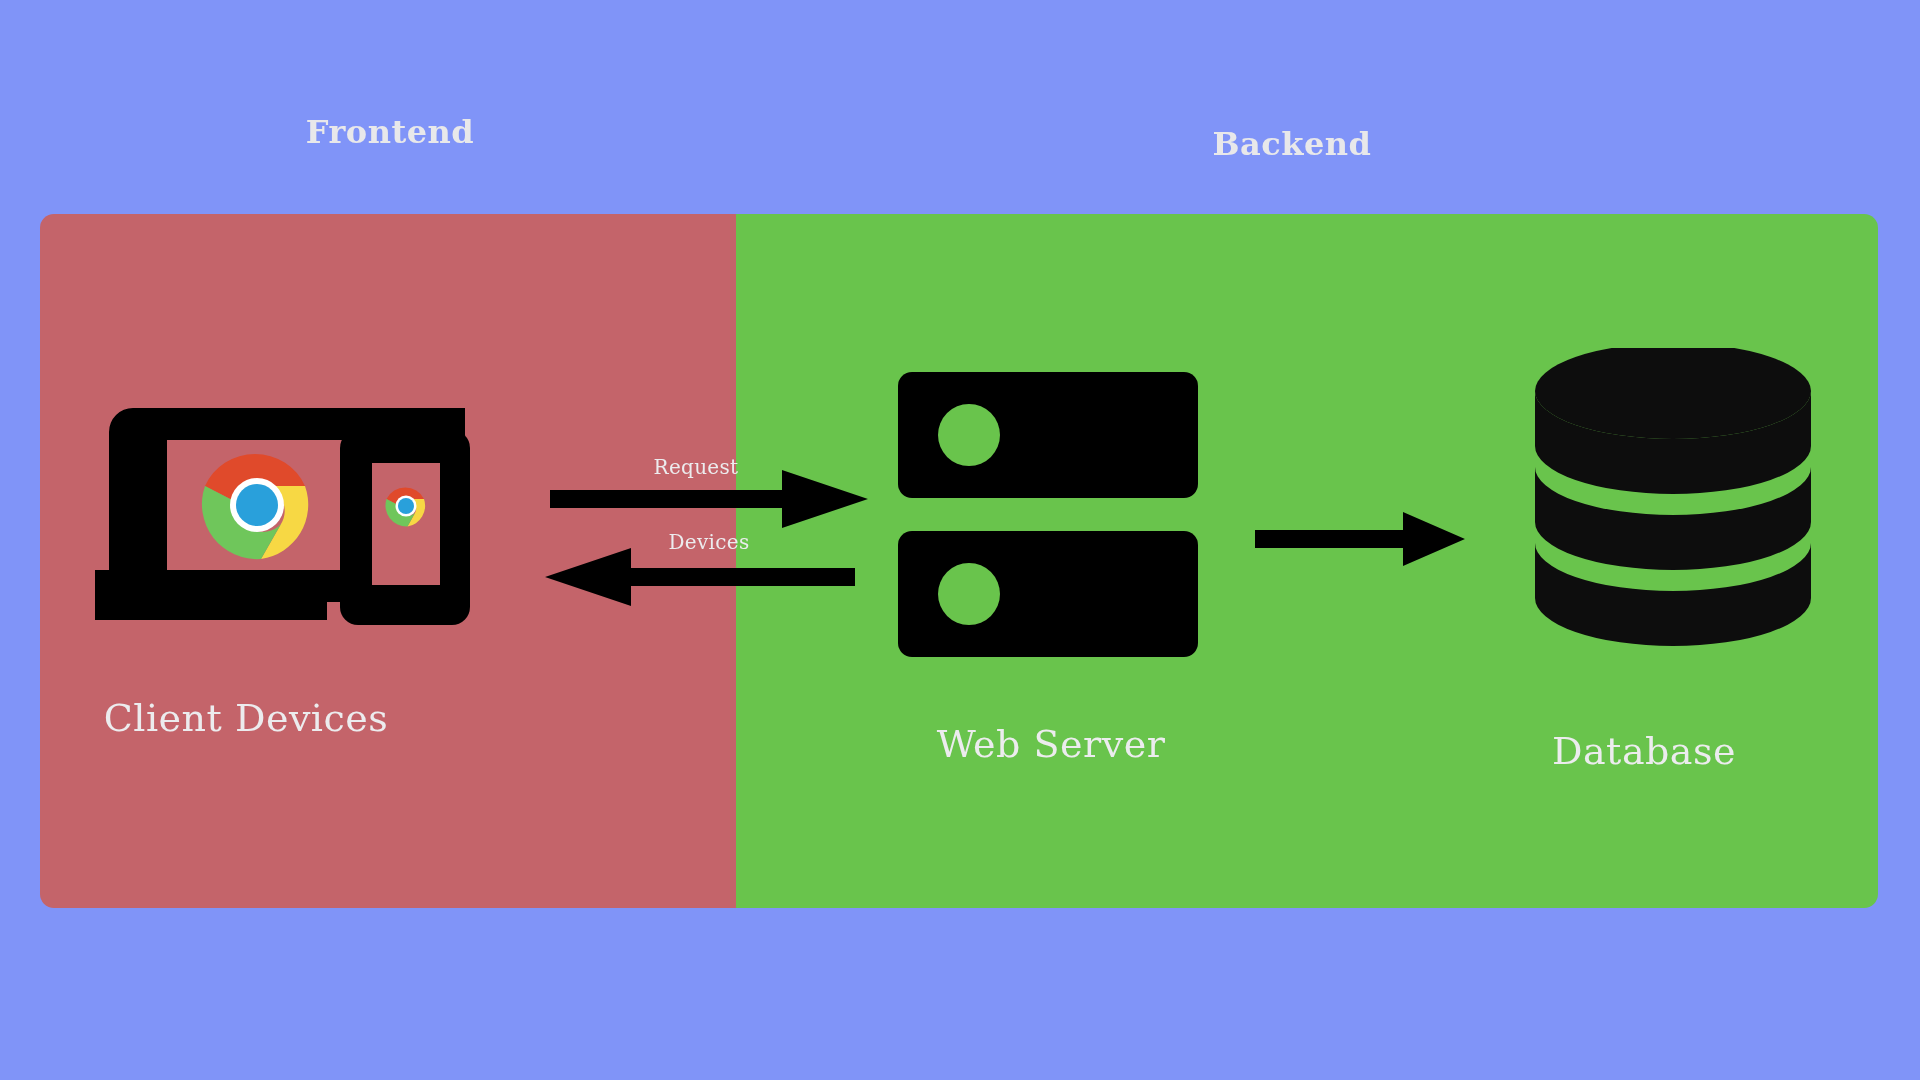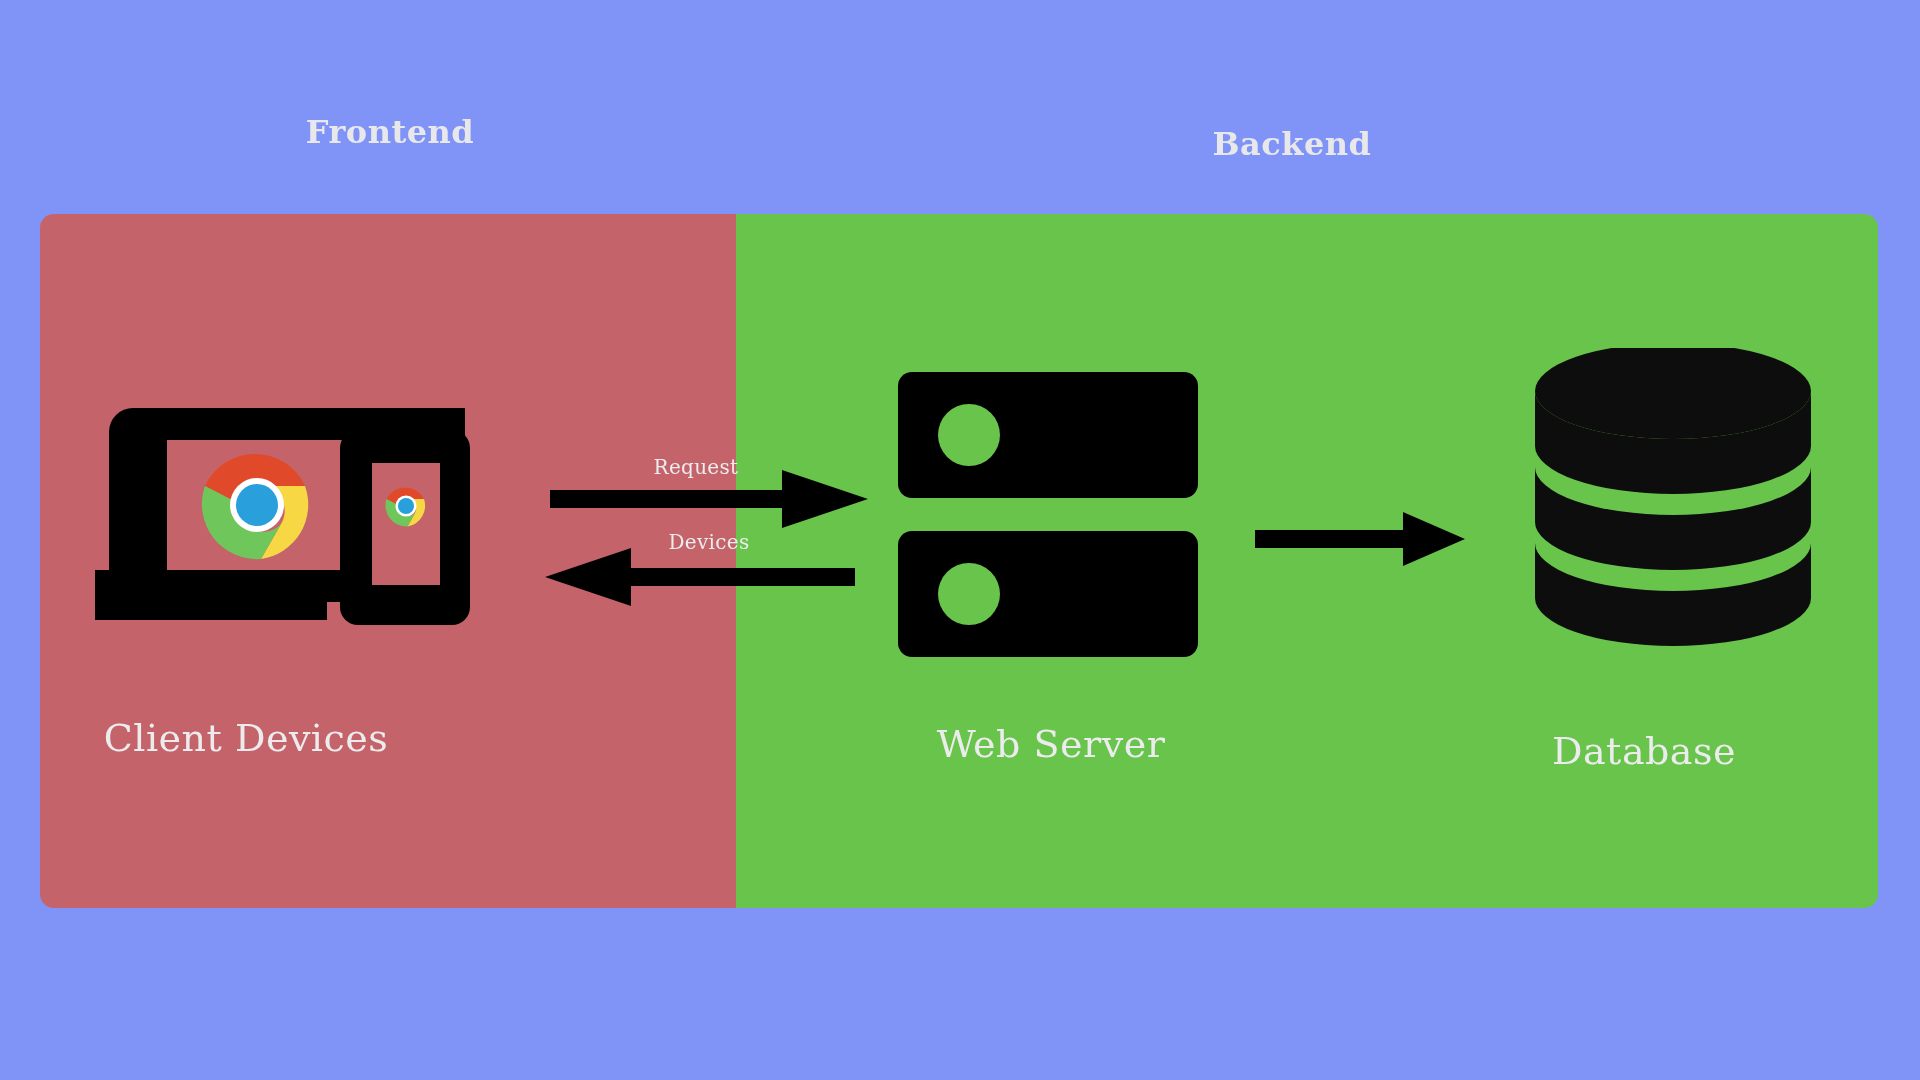--- a/index.html
+++ b/index.html
@@ -58,21 +58,21 @@
   
   .node-label {
     position: absolute;
     font-family: "DejaVu Serif", "Liberation Serif", serif;
     font-size: 38px;
     color: #ececee;
     white-space: nowrap;
     transform: translateX(-50%);
     letter-spacing: 0.5px;
   }
-  #label-client   { left: 246px; top: 716px; }
+  #label-client   { left: 246px; top: 696px; }
   #label-server   { left: 1051px; top: 722px; }
   #label-database { left: 1644px; top: 729px; }
 
   
   .arrow-label {
     position: absolute;
     font-family: "DejaVu Serif", "Liberation Serif", serif;
     font-size: 20px;
     color: #ececee;
     white-space: nowrap;

